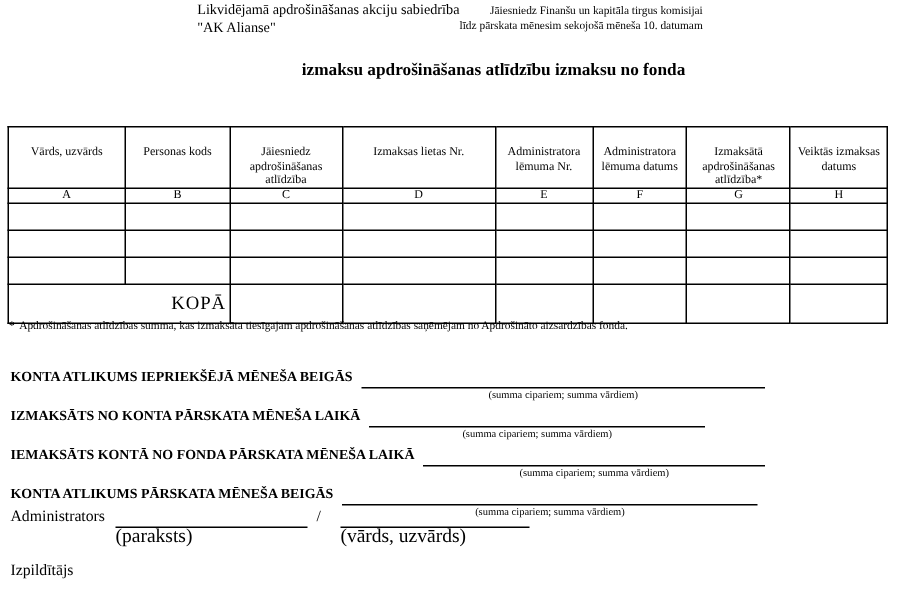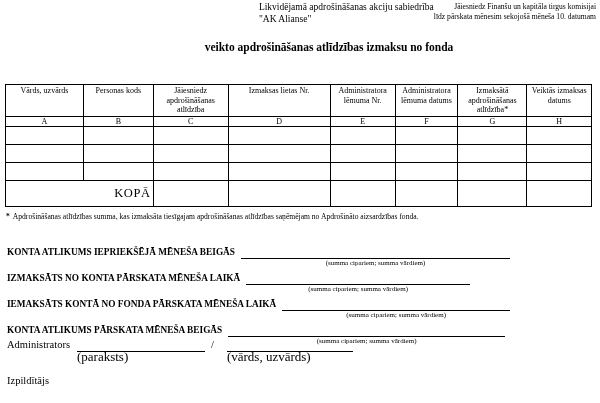--- a/index.html
+++ b/index.html
@@ -1,36 +1,36 @@
 <!DOCTYPE html>
 <html><head>
 <meta charset="utf-8">
 <style>
   html,body{margin:0;padding:0;background:#fff;}
   .page{
     position:relative;width:600px;height:403px;background:#fff;color:#000;
     font-family:"Liberation Serif","DejaVu Serif",serif;overflow:hidden;
   }
   
-  .top-row{position:absolute;top:2px;left:4px;right:4px;display:flex;justify-content:flex-end;}
+  .top-row{position:absolute;top:2px;left:4px;right:4px;display:flex;justify-content:center;}
   .company{font-size:9.5px;line-height:11.5px;}
   .submit-note{font-size:7.6px;line-height:9.5px;text-align:right;margin-top:0;}
   
   .title{position:absolute;top:41px;left:0;width:600px;text-align:center;padding-left:58px;box-sizing:border-box;}
   .t1,.t2{font-weight:bold;font-size:11.5px;line-height:13px;}
   .blank{display:inline-block;border-bottom:1px solid #000;height:10px;vertical-align:baseline;}
   .blank-year{width:36px;}
   .blank-month{width:145px;margin-left:5px;}
   
   table.grid{
     position:absolute;top:84px;left:5px;width:587px;border-collapse:collapse;table-layout:fixed;
   }
   table.grid th,table.grid td{border:1px solid #000;padding:0 2px;}
   tr.hrow{height:32px;}
-  tr.hrow th{font-weight:normal;font-size:8px;line-height:9.5px;vertical-align:top;text-align:center;padding-top:1px;}
+  tr.hrow th{font-weight:normal;font-size:8px;line-height:9.5px;vertical-align:top;text-align:center;padding-top:11px;}
   tr.lrow{height:10px;}
   tr.lrow th{font-weight:normal;font-size:8px;line-height:8px;text-align:center;vertical-align:middle;}
   tr.drow{height:18px;}
   tr.krow{height:26px;}
   td.kopa{text-align:right;padding-right:12px;font-size:12.5px;letter-spacing:0.6px;vertical-align:middle;}
   
   .footnote{position:absolute;top:212px;left:6px;right:4px;font-size:7.6px;line-height:9px;}
   .footnote .marker{font-weight:bold;padding-right:3px;}
   
   .summary{position:absolute;top:246px;left:7px;right:0;}
@@ -63,21 +63,21 @@
       <div>Likvidējamā apdrošināšanas akciju sabiedrība</div>
       <div>"AK Alianse"</div>
     </div>
     <div class="submit-note">
       <div>Jāiesniedz Finanšu un kapitāla tirgus komisijai</div>
       <div>līdz pārskata mēnesim sekojošā mēneša 10. datumam</div>
     </div>
   </div>
 
   <div class="title">
-    <div class="t2">veikto apdrošināšanas atlīdzības izmaksu no fonda</div>
+    <div class="t2">izmaksu apdrošināšanas atlīdzību izmaksu no fonda</div>
   </div>
 
   <table class="grid">
     <colgroup>
       <col style="width:13.3%">
         <col style="width:11.9%">
         <col style="width:12.8%">
         <col style="width:17.4%">
       <col style="width:11.1%">
         <col style="width:10.7%">

